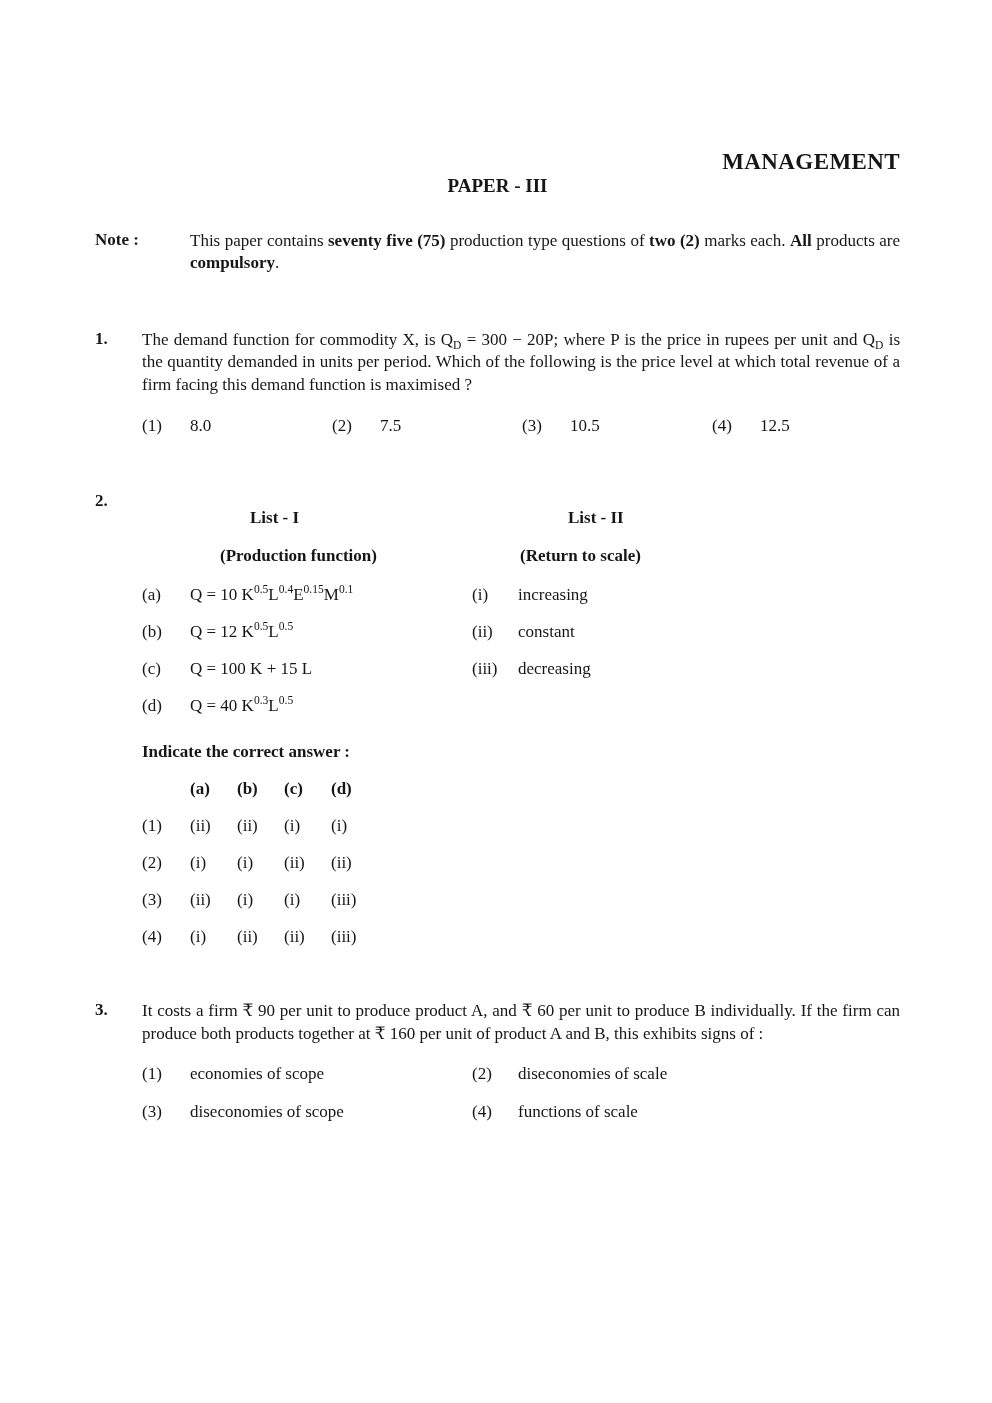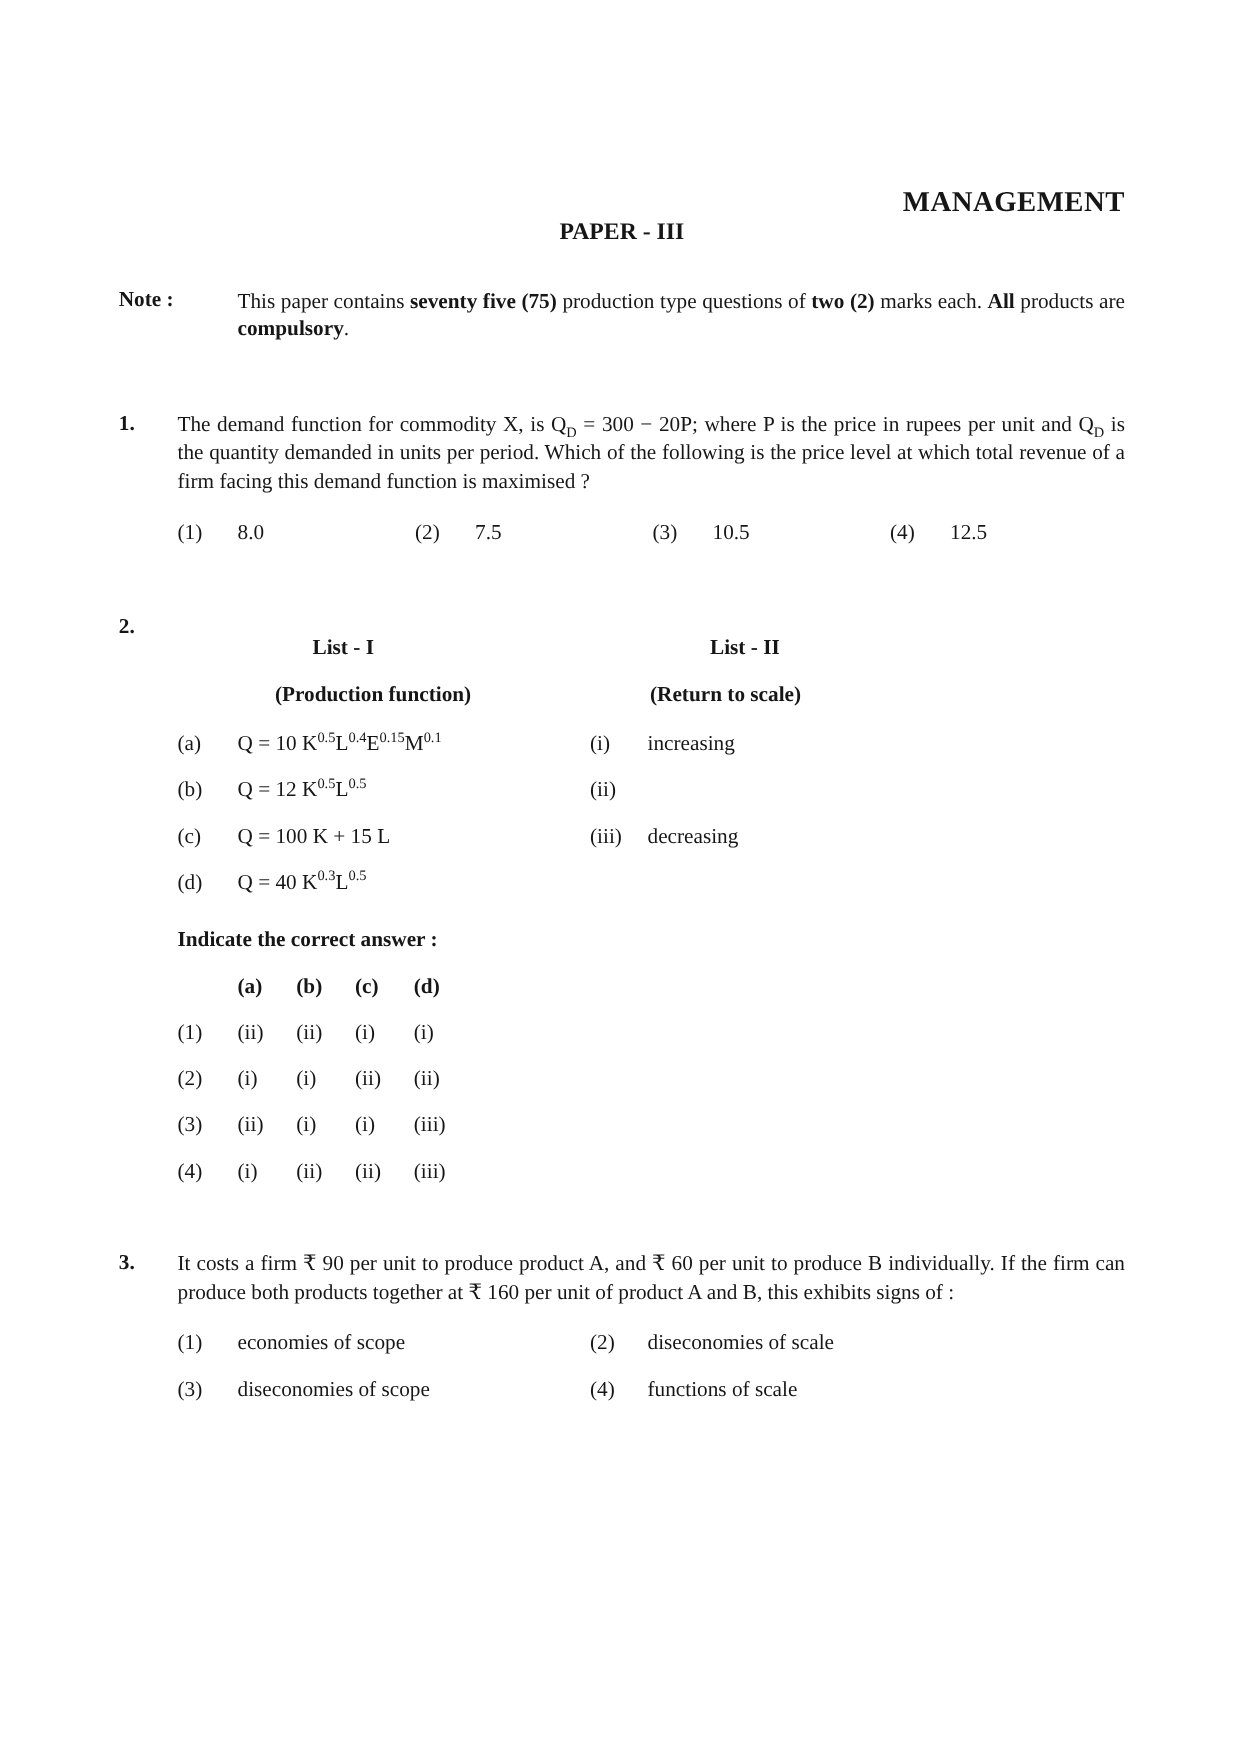--- a/index.html
+++ b/index.html
@@ -126,20 +126,21 @@
         <div class="pair">
           <span class="letter">(a)</span>
           <span class="formula"><span>Q = 10 K</span><sup>0.5</sup><span>L</span><sup>0.4</sup><span>E</span><sup>0.15</sup><span>M</span><sup>0.1</sup></span>
           <span class="roman">(i)</span>
           <span class="scale">increasing</span>
         </div>
         <div class="pair">
           <span class="letter">(b)</span>
           <span class="formula"><span>Q = 12 K</span><sup>0.5</sup><span>L</span><sup>0.5</sup></span>
           <span class="roman">(ii)</span>
+          <span class="scale">constant</span>
         </div>
         <div class="pair">
           <span class="letter">(c)</span>
           <span class="formula"><span>Q = 100 K + 15 L</span></span>
           <span class="roman">(iii)</span>
           <span class="scale">decreasing</span>
         </div>
         <div class="pair">
           <span class="letter">(d)</span>
           <span class="formula"><span>Q = 40 K</span><sup>0.3</sup><span>L</span><sup>0.5</sup></span>

